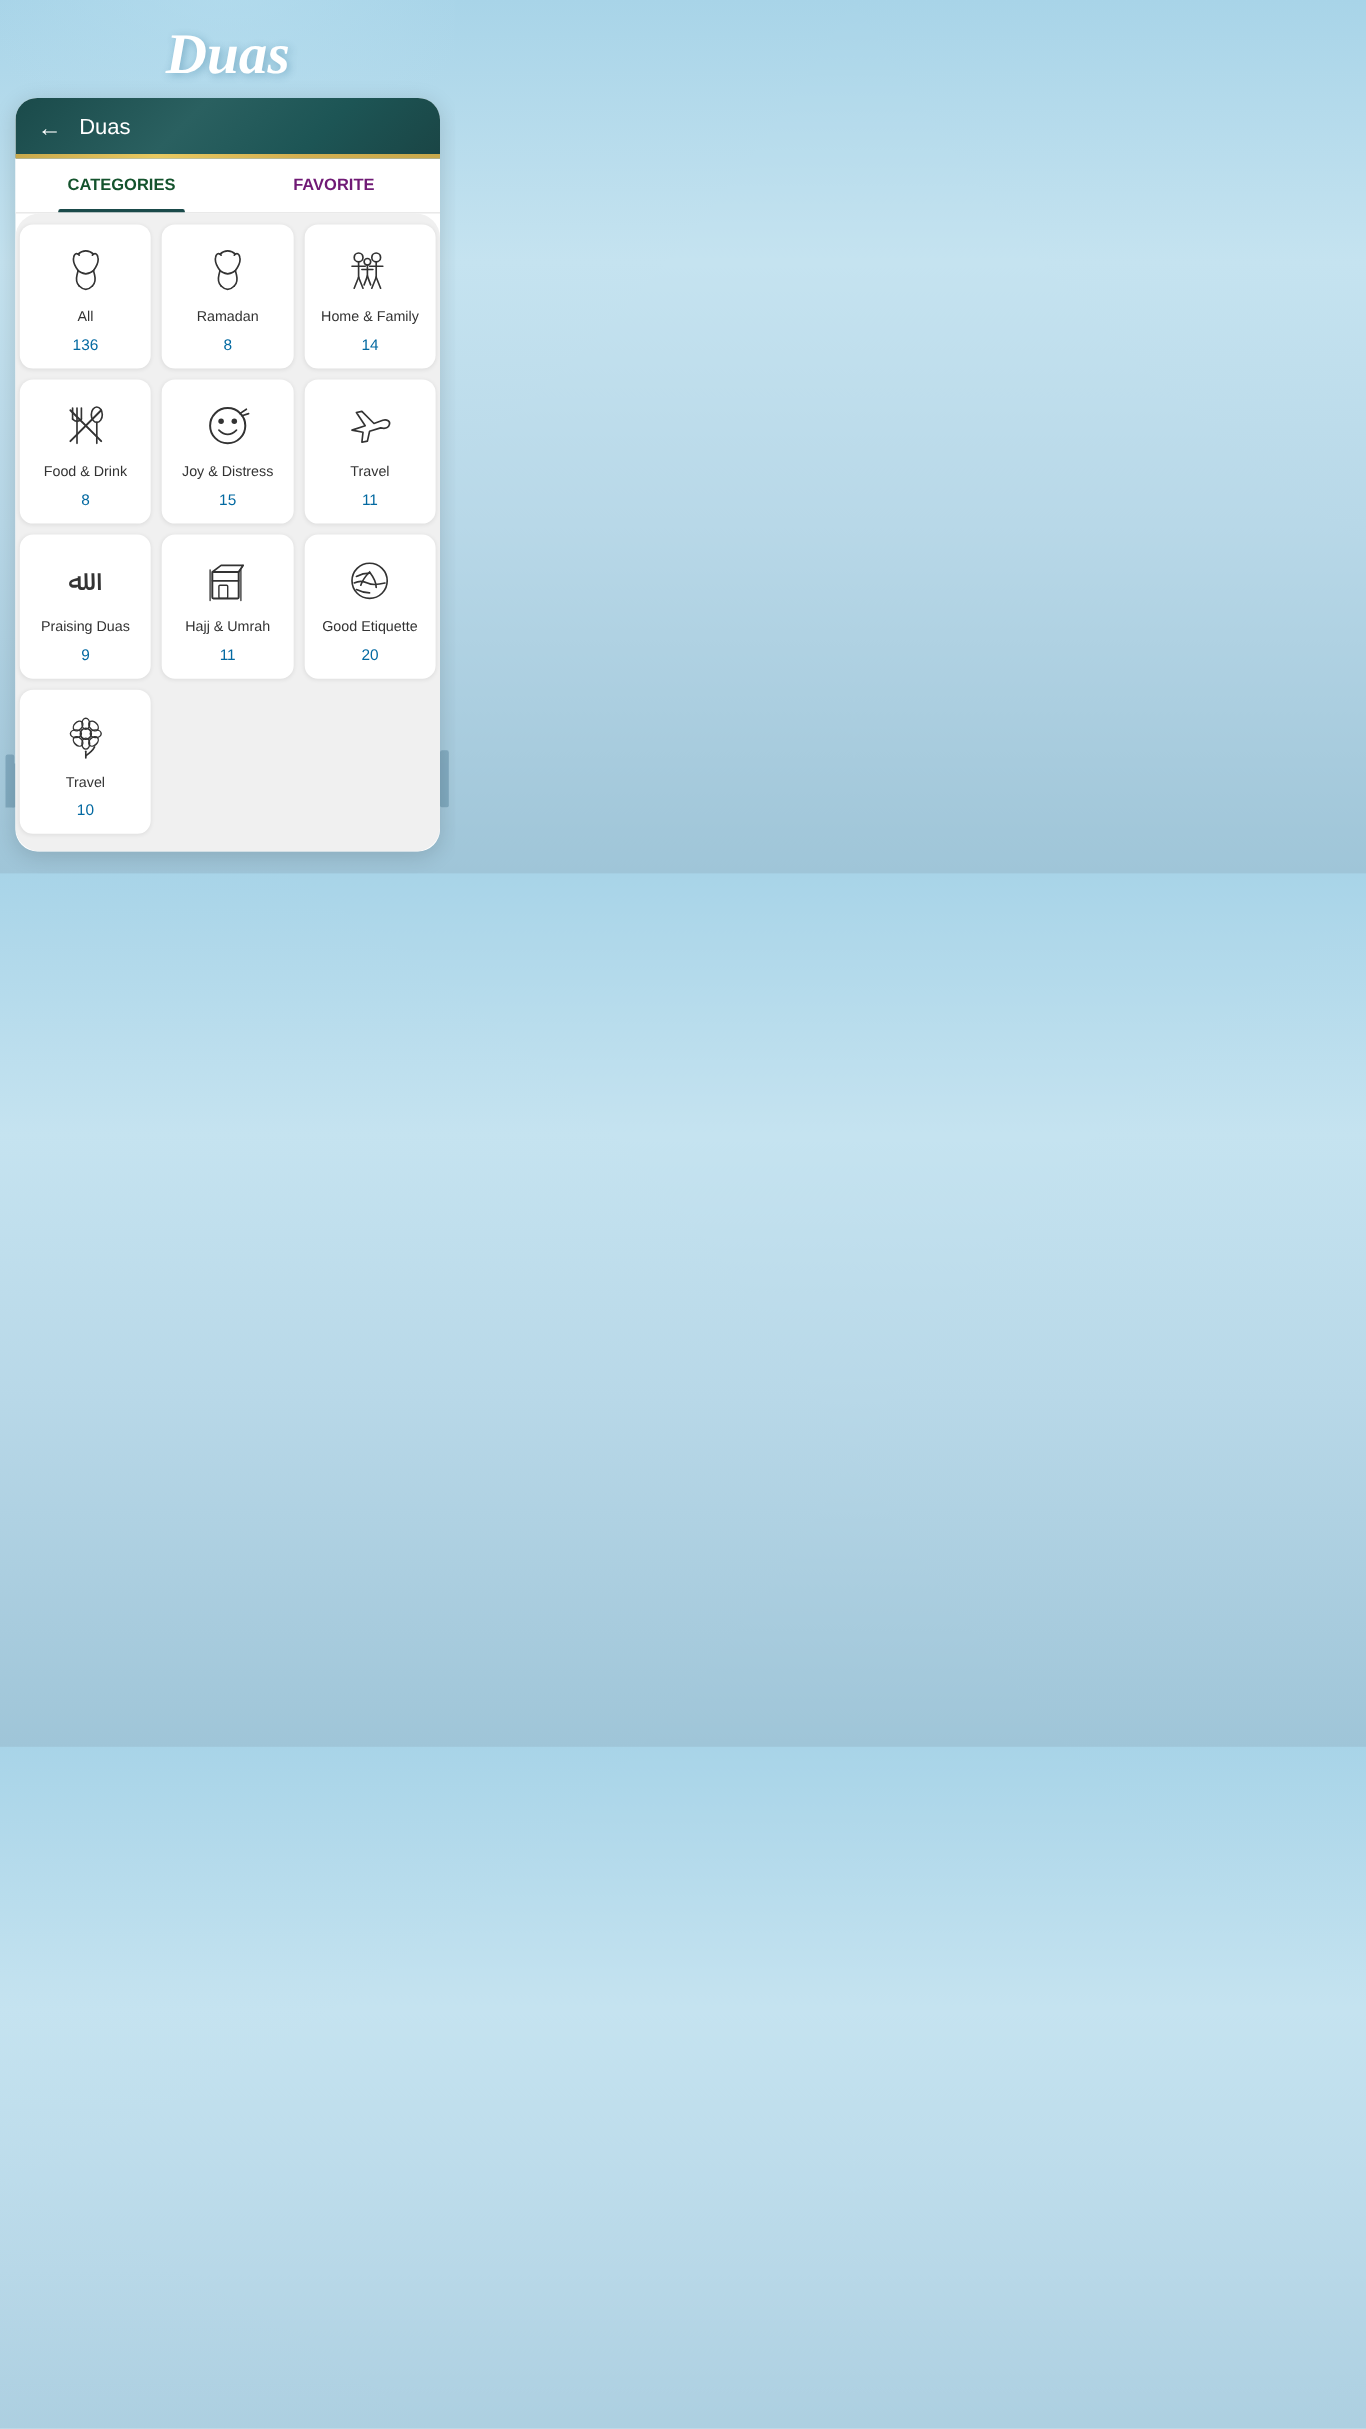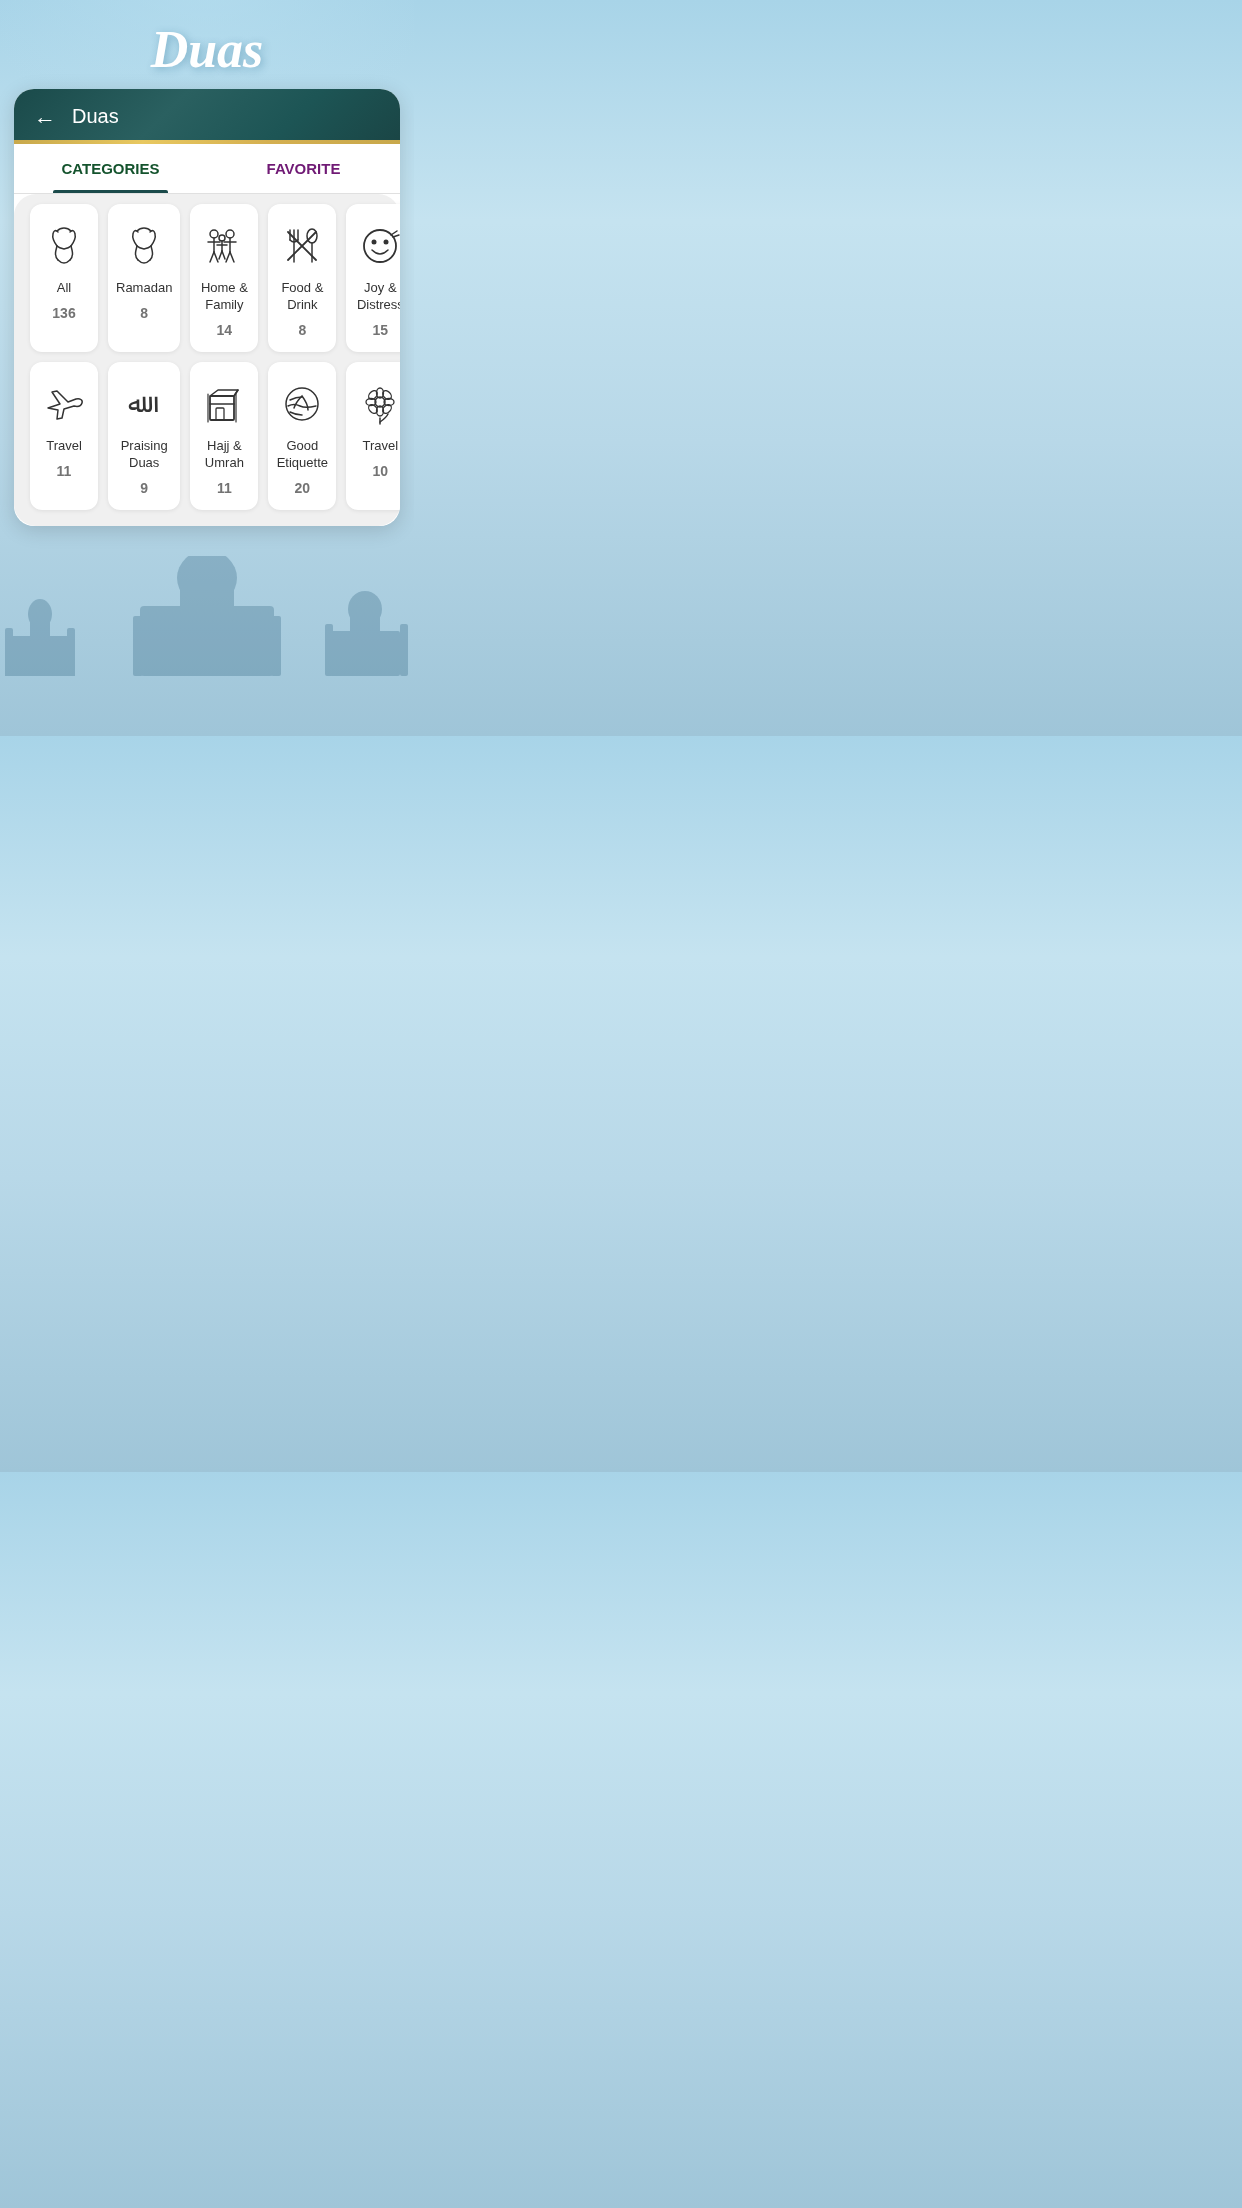--- a/index.html
+++ b/index.html
@@ -128,23 +128,23 @@
       content: '';
       position: absolute;
       bottom: 0; left: 20%; right: 20%;
       height: 3px;
       background: #1a4a4a;
       border-radius: 2px 2px 0 0;
     }
 
     
     .categories-grid {
-      padding: 10px 16px 16px;
+      padding: 10px 4px 16px;
       display: grid;
-      grid-template-columns: repeat(5, 1fr);
+      grid-template-columns: repeat(3, 1fr);
       gap: 10px;
       background: #f0f0f0;
       border-radius: 22px;
     }
 
     .category-card {
       background: white;
       border-radius: 12px;
       padding: 16px 8px 14px;
       display: flex;
@@ -171,22 +171,22 @@
     .category-name {
       font-size: 13px;
       color: #333;
       text-align: center;
       line-height: 1.3;
       font-weight: 400;
     }
 
     .category-count {
       font-size: 14px;
-      color: #737373;
-      font-weight: 700;
+      color: #0369a1;
+      font-weight: 400;
     }
   </style>
 </head>
 <body>
 
 <div class="bg-pattern"></div>
 
 <svg class="mosque-silhouette" viewBox="0 0 414 120" xmlns="http://www.w3.org/2000/svg">
 
   <rect x="10" y="80" width="60" height="40" rx="2" fill="#1a5070"></rect>

